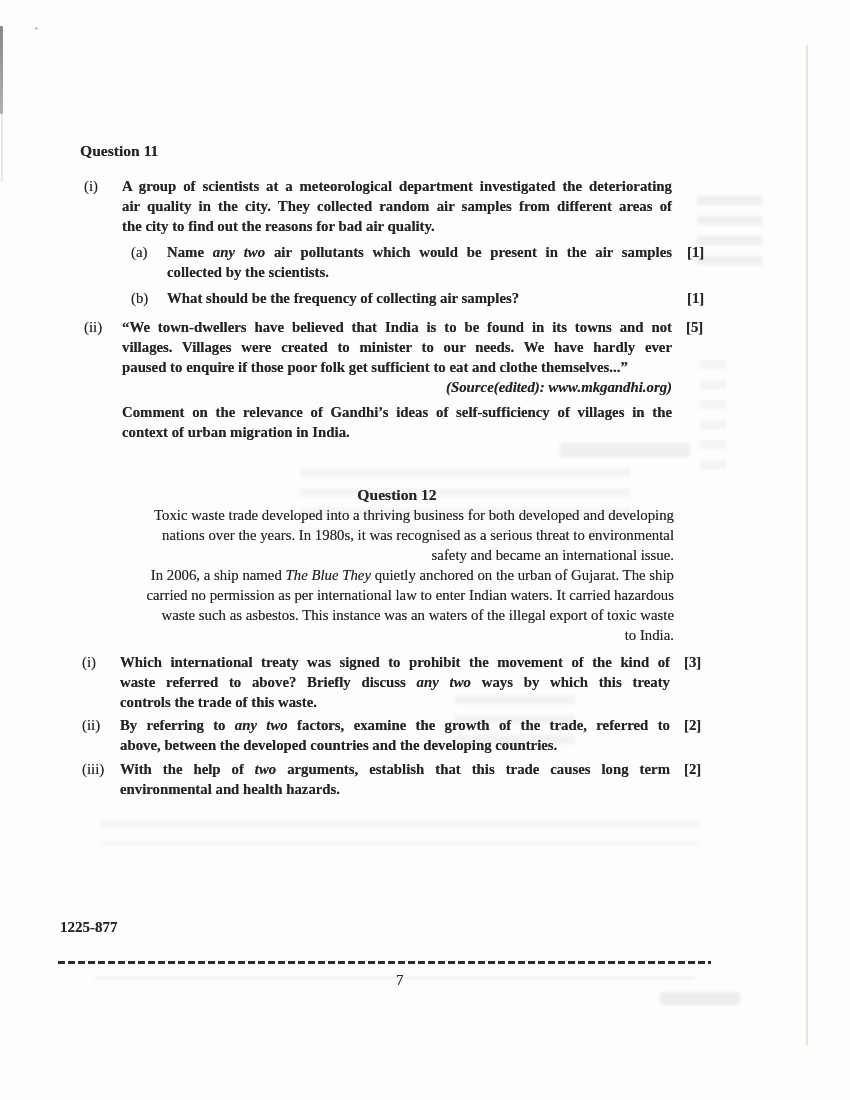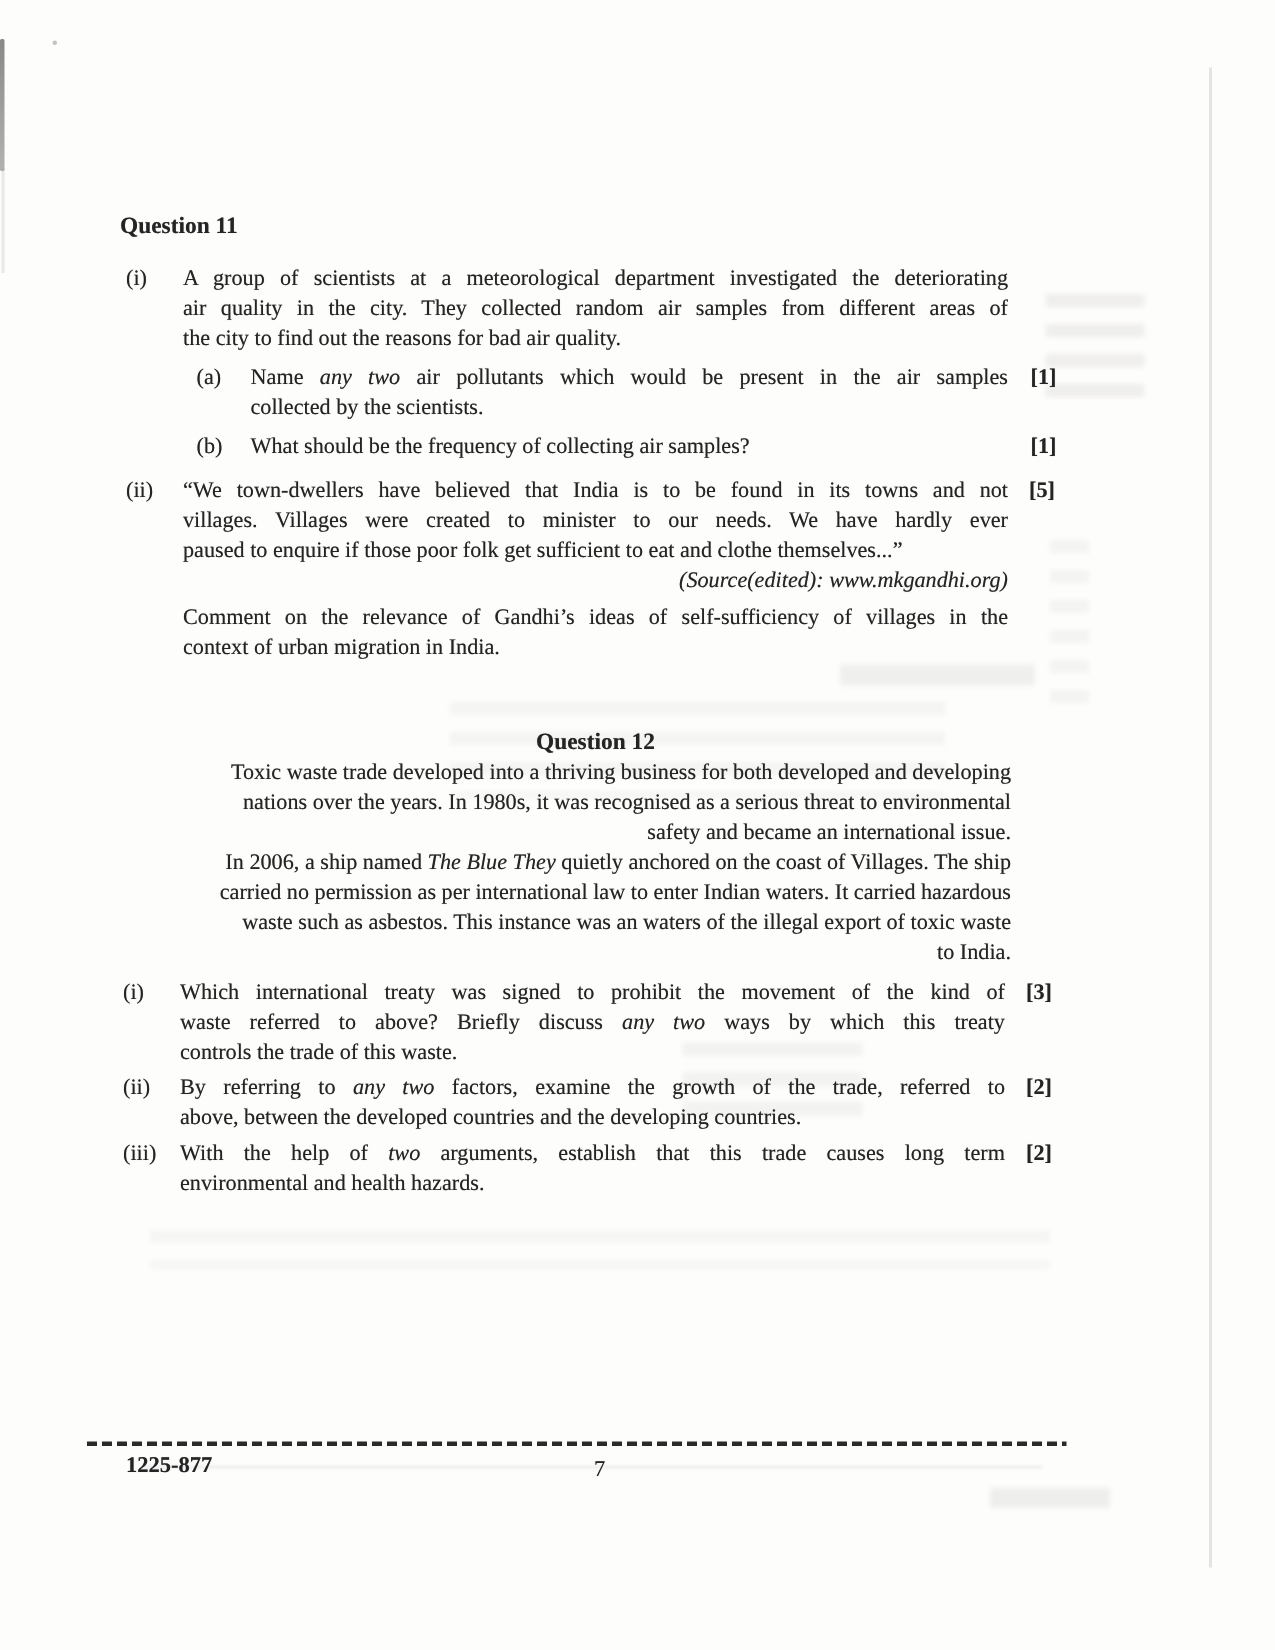--- a/index.html
+++ b/index.html
@@ -16,21 +16,21 @@
     position:absolute;left:80px;top:141px;width:636px;
     font-size:14.8px;line-height:20px;
     text-shadow:0 0 .45px rgba(40,40,40,.55);
   }
   .qtitle{font-weight:bold;font-size:15.6px;line-height:20px;}
   .q11-title{margin:0 0 15px 0;}
   .q12-block{margin-left:-2px;}
   .instruction{font-weight:bold;margin:7px 0 7px 0;}
   .row{display:flex;align-items:flex-start;margin-left:4px;}
   .row .lbl{width:38px;flex:none;}
-  .row .body{width:550px;flex:none;}
+  .row .body{width:550px;flex:none;font-weight:bold;}
   .row .mk{flex:none;margin-left:14px;font-weight:bold;white-space:nowrap;}
   .row.sub{margin-left:51px;}
   .row.sub .lbl{width:36px;}
   .row.sub .body{width:505px;}
   .row.sub .mk{margin-left:15px;}
   .mb6{margin-bottom:6px;} .mb9{margin-bottom:9px;} .mb3{margin-bottom:3px;} .mb4{margin-bottom:4px;}
   .mt7{margin-top:7px;} .mt43{margin-top:43px;text-align:center;}
   .ln{height:20px;line-height:20px;}
   .ln.j{text-align:justify;text-align-last:justify;}
   .ln.nw{white-space:nowrap;}
@@ -40,24 +40,23 @@
   
   .rule-dashed{
     position:absolute;left:58px;top:961px;width:653px;height:3px;
     background:repeating-linear-gradient(90deg,#2b2b2b 0 7px,rgba(0,0,0,0) 7px 10px);
   }
   .rule-echo{
     position:absolute;left:95px;top:977px;width:600px;height:2px;
     background:#888;opacity:.14;filter:blur(1px);
   }
   .footer-code{
-    position:absolute;left:60px;top:967px;
+    position:absolute;left:60px;top:917px;
     font-weight:bold;font-size:15px;line-height:20px;
     text-shadow:0 0 .45px rgba(40,40,40,.55);
-    margin-left:24px;
   }
   .page-num{
     position:absolute;left:396px;top:970px;
     font-size:15px;line-height:20px;
     text-shadow:0 0 .45px rgba(40,40,40,.55);
   }
   
   .edge-left{
     position:absolute;left:0;top:26px;width:3px;height:88px;
     background:linear-gradient(180deg,#4a4a4a,#8a8a8a);opacity:.65;border-radius:1px;
@@ -149,21 +148,21 @@
     <section class="q12-block">
       <div class="qtitle mt43">Question 12</div>
 
       <div class="para">
         <div class="ln nw">Toxic waste trade developed into a thriving business for both developed and developing</div>
         <div class="ln nw">nations over the years. In 1980s, it was recognised as a serious threat to environmental</div>
         <div class="ln nw">safety and became an international issue.</div>
       </div>
 
       <div class="para">
-        <div class="ln nw"><span>In 2006, a ship named </span><em>The Blue They</em><span> quietly anchored on the coast of Villages. The ship</span></div>
+        <div class="ln nw"><span>In 2006, a ship named </span><em>The Blue They</em><span> quietly anchored on the urban of Gujarat. The ship</span></div>
         <div class="ln nw">carried no permission as per international law to enter Indian waters. It carried hazardous</div>
         <div class="ln nw">waste such as asbestos. This instance was an waters of the illegal export of toxic waste</div>
         <div class="ln nw">to India.</div>
       </div>
 
       <div class="row mt7 mb3">
         <span class="lbl">(i)</span>
         <div class="body">
           <div class="ln j">Which international treaty was signed to prohibit the movement of the kind of</div>
           <div class="ln j"><span>waste referred to above? Briefly discuss </span><em>any two</em><span> ways by which this treaty</span></div>

